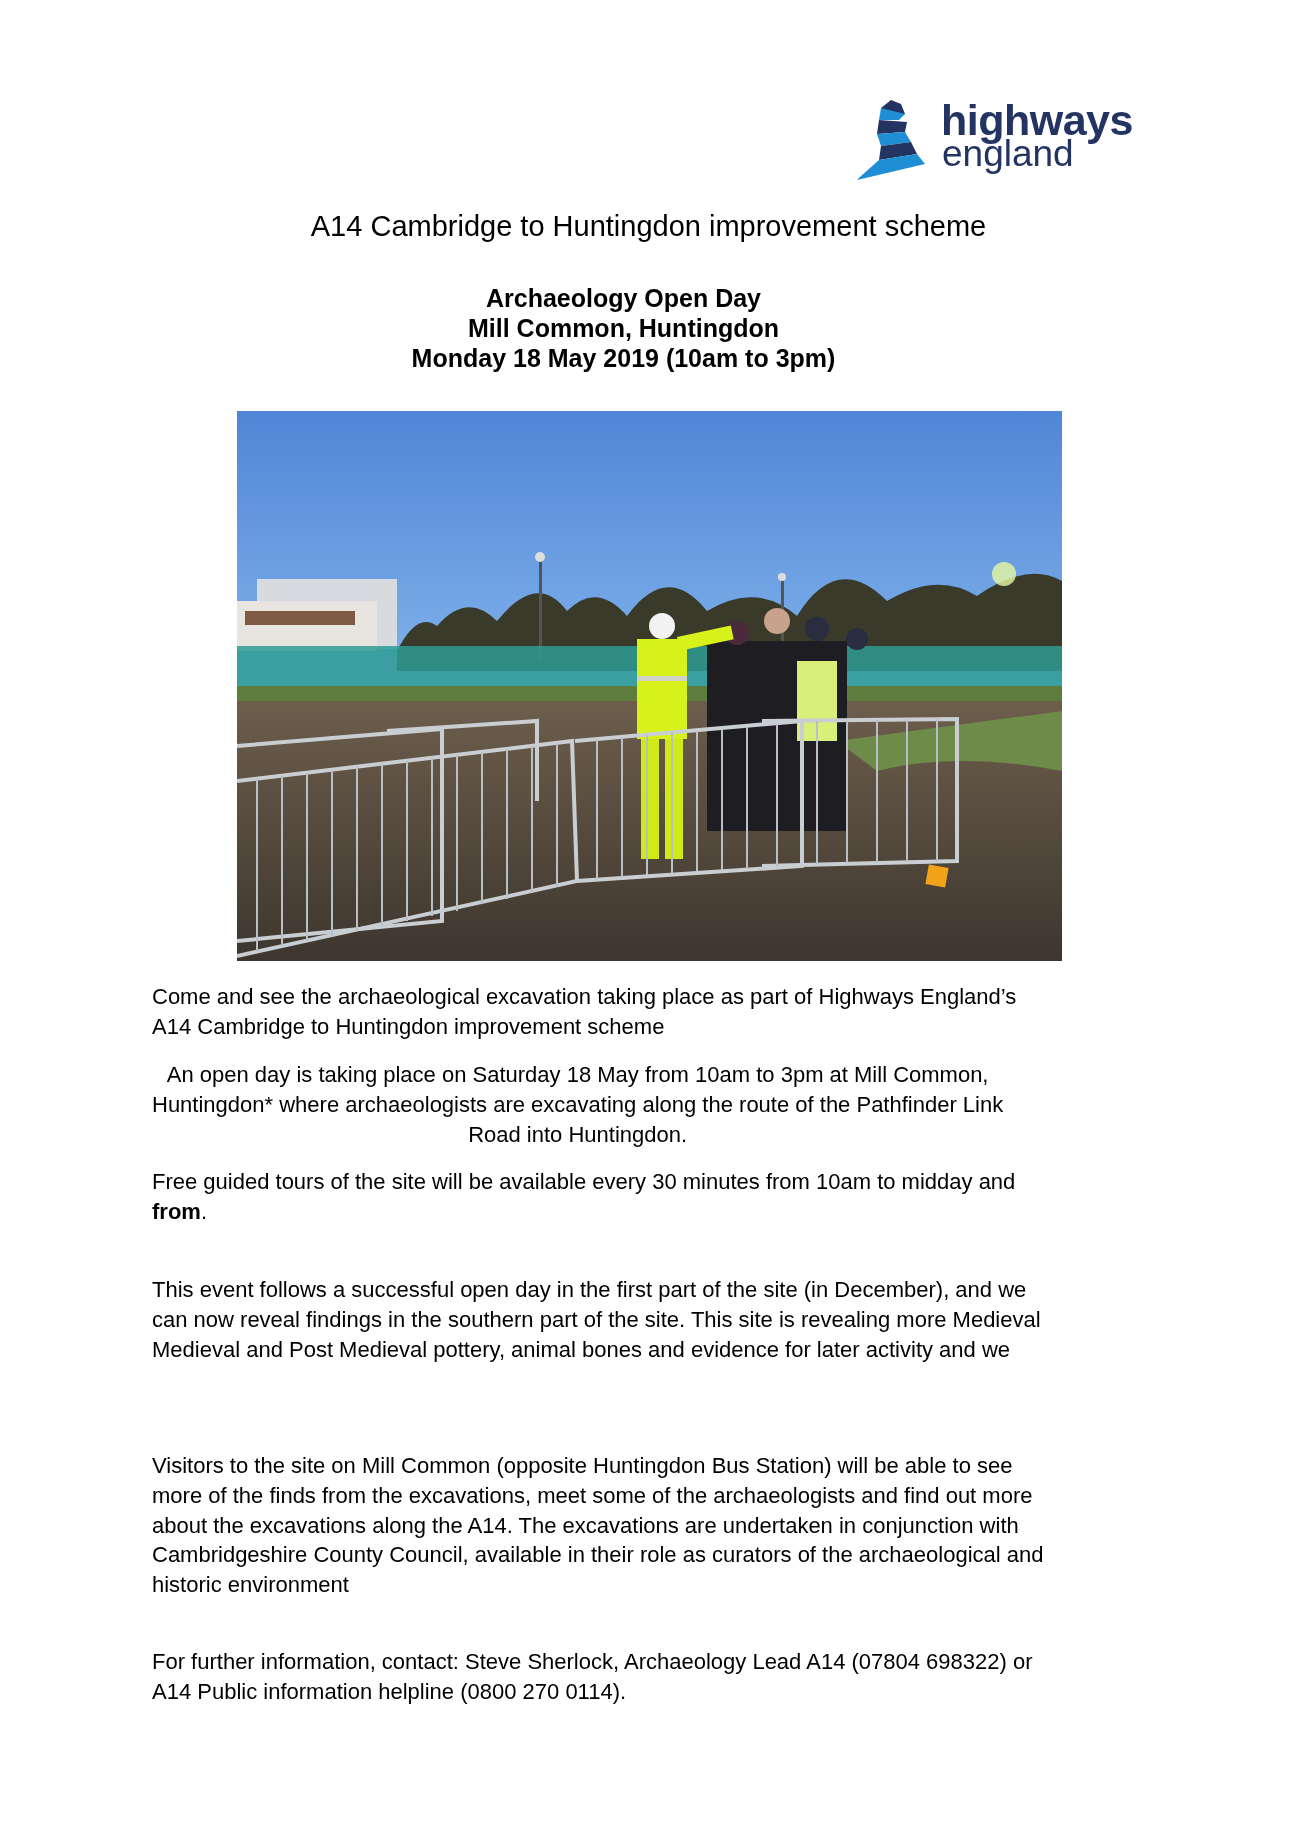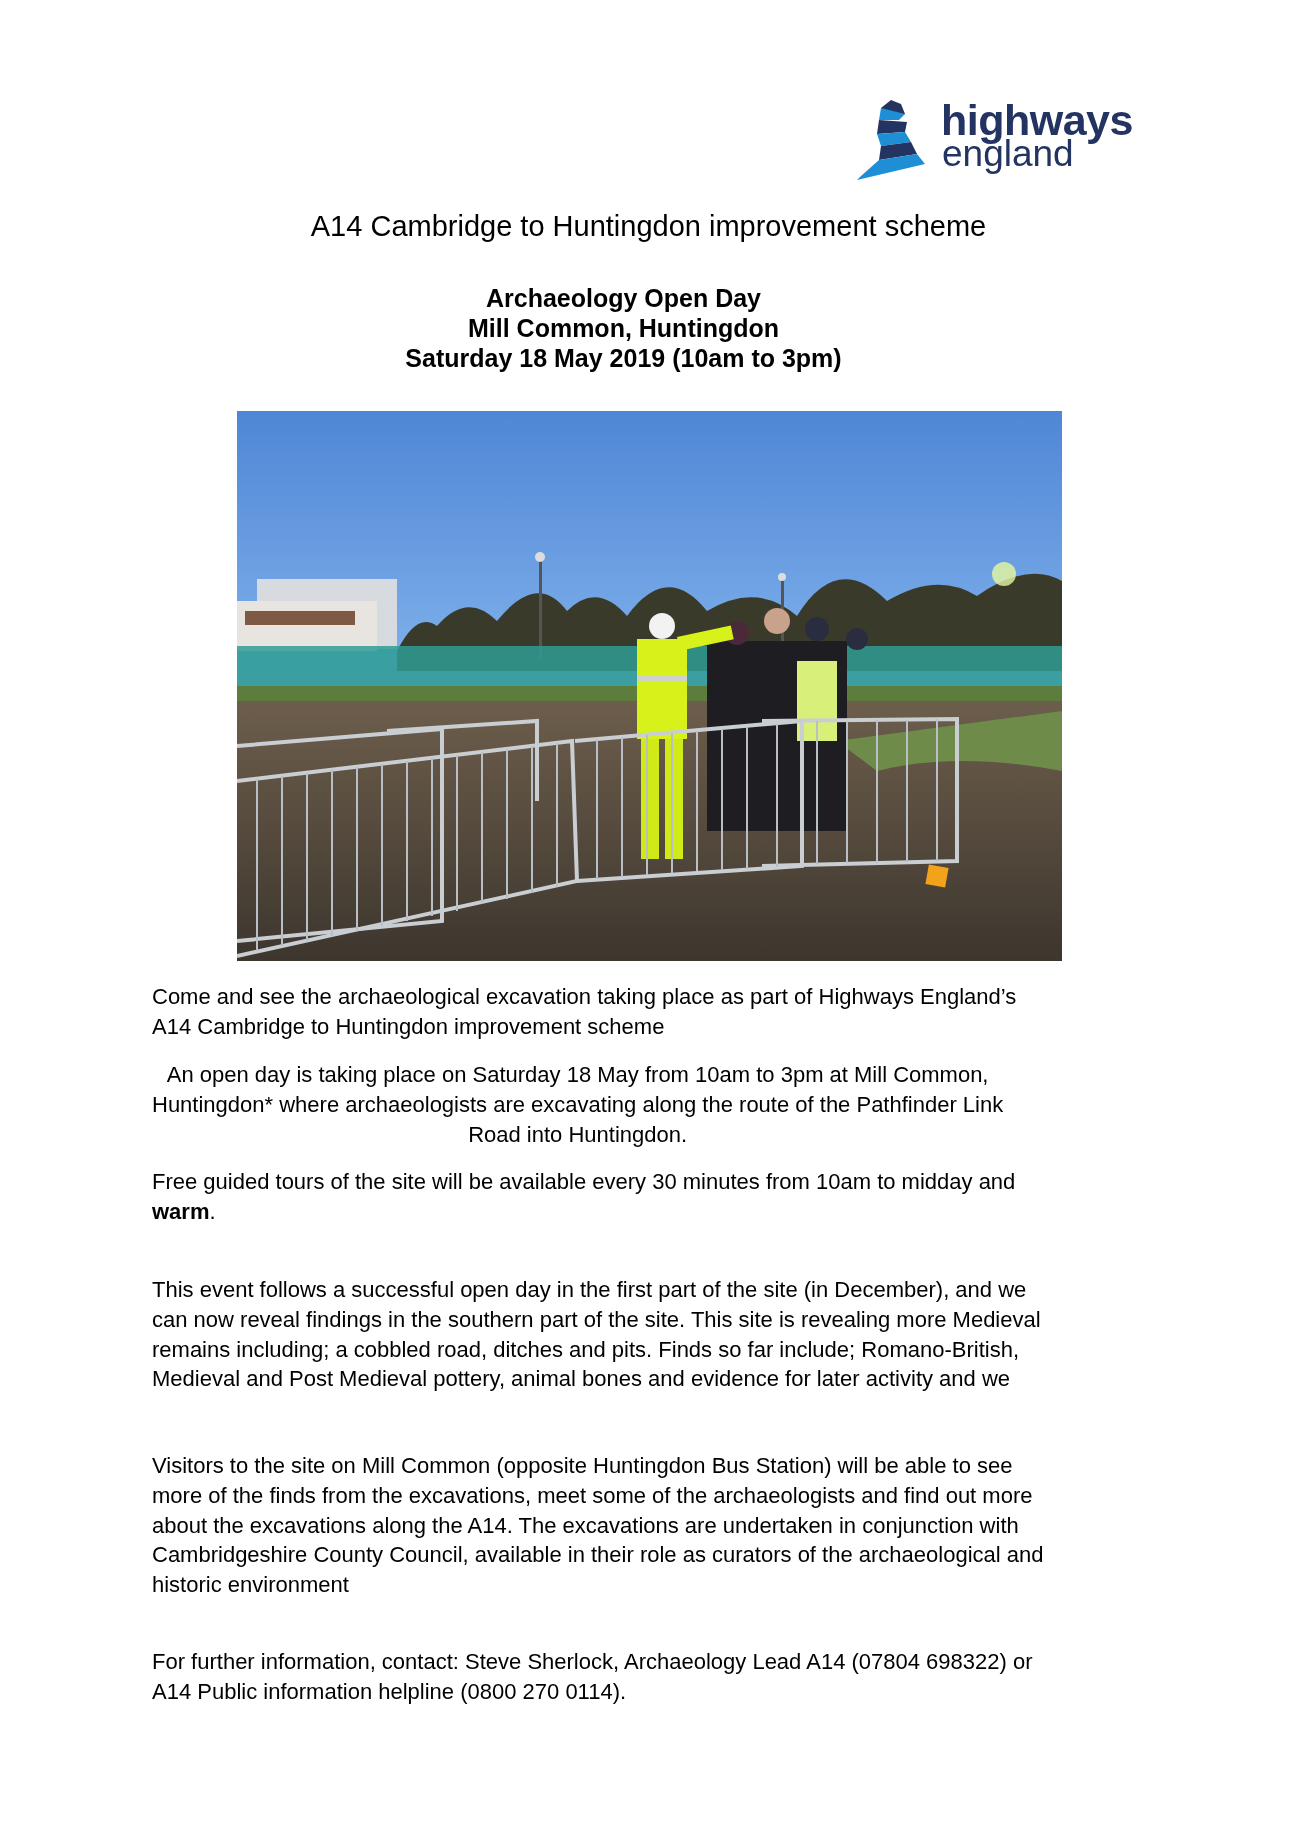--- a/index.html
+++ b/index.html
@@ -37,21 +37,21 @@
   </svg>
   <div class="logo-line1">highways</div>
   <div class="logo-line2">england</div>
 </div>
 
 <div class="abs scheme-title">A14 Cambridge to Huntingdon improvement scheme</div>
 
 <div class="abs event-block">
   <div>Archaeology Open Day</div>
   <div>Mill Common, Huntingdon</div>
-  <div>Saturday 18 May 2019 (10am to 3pm)</div>
+  <div>Monday 18 May 2019 (10am to 3pm)</div>
 </div>
 
 <div class="abs photo" role="img" aria-label="Archaeologist in hi-vis clothing and hard hat guiding a group of visitors behind metal barriers at an excavation site under a blue sky">
   <svg width="825" height="550" viewBox="0 0 825 550">
     <defs>
       <linearGradient id="sky" x1="0" y1="0" x2="0" y2="1">
         <stop offset="0" stop-color="#4f86d6"></stop>
         <stop offset="0.6" stop-color="#8cbcf0"></stop>
         <stop offset="1" stop-color="#b9d8f4"></stop>
       </linearGradient>
@@ -147,27 +147,26 @@
 </div>
 
 <div class="abs para" style="top:1060px;text-align:center;">
   <div class="ln">An open day is taking place on Saturday 18 May from 10am to 3pm at Mill Common,</div>
   <div class="ln">Huntingdon* where archaeologists are excavating along the route of the Pathfinder Link</div>
   <div class="ln">Road into Huntingdon.</div>
 </div>
 
 <div class="abs para" style="top:1167px;">
   <div class="ln">Free guided tours of the site will be available every 30 minutes from 10am to midday and</div>
-  <div class="ln"><span class="bold">warm</span><span>.</span></div>
+  <div class="ln"><span class="bold">from</span><span>.</span></div>
 </div>
 
 <div class="abs para" style="top:1275px;">
   <div class="ln">This event follows a successful open day in the first part of the site (in December), and we</div>
   <div class="ln">can now reveal findings in the southern part of the site. This site is revealing more Medieval</div>
-  <div class="ln">remains including; a cobbled road, ditches and pits. Finds so far include; Romano-British,</div>
   <div class="ln">Medieval and Post Medieval pottery, animal bones and evidence for later activity and we</div>
 </div>
 
 <div class="abs para" style="top:1451px;">
   <div class="ln">Visitors to the site on Mill Common (opposite Huntingdon Bus Station) will be able to see</div>
   <div class="ln">more of the finds from the excavations, meet some of the archaeologists and find out more</div>
   <div class="ln">about the excavations along the A14. The excavations are undertaken in conjunction with</div>
   <div class="ln">Cambridgeshire County Council, available in their role as curators of the archaeological and</div>
   <div class="ln">historic environment</div>
 </div>

